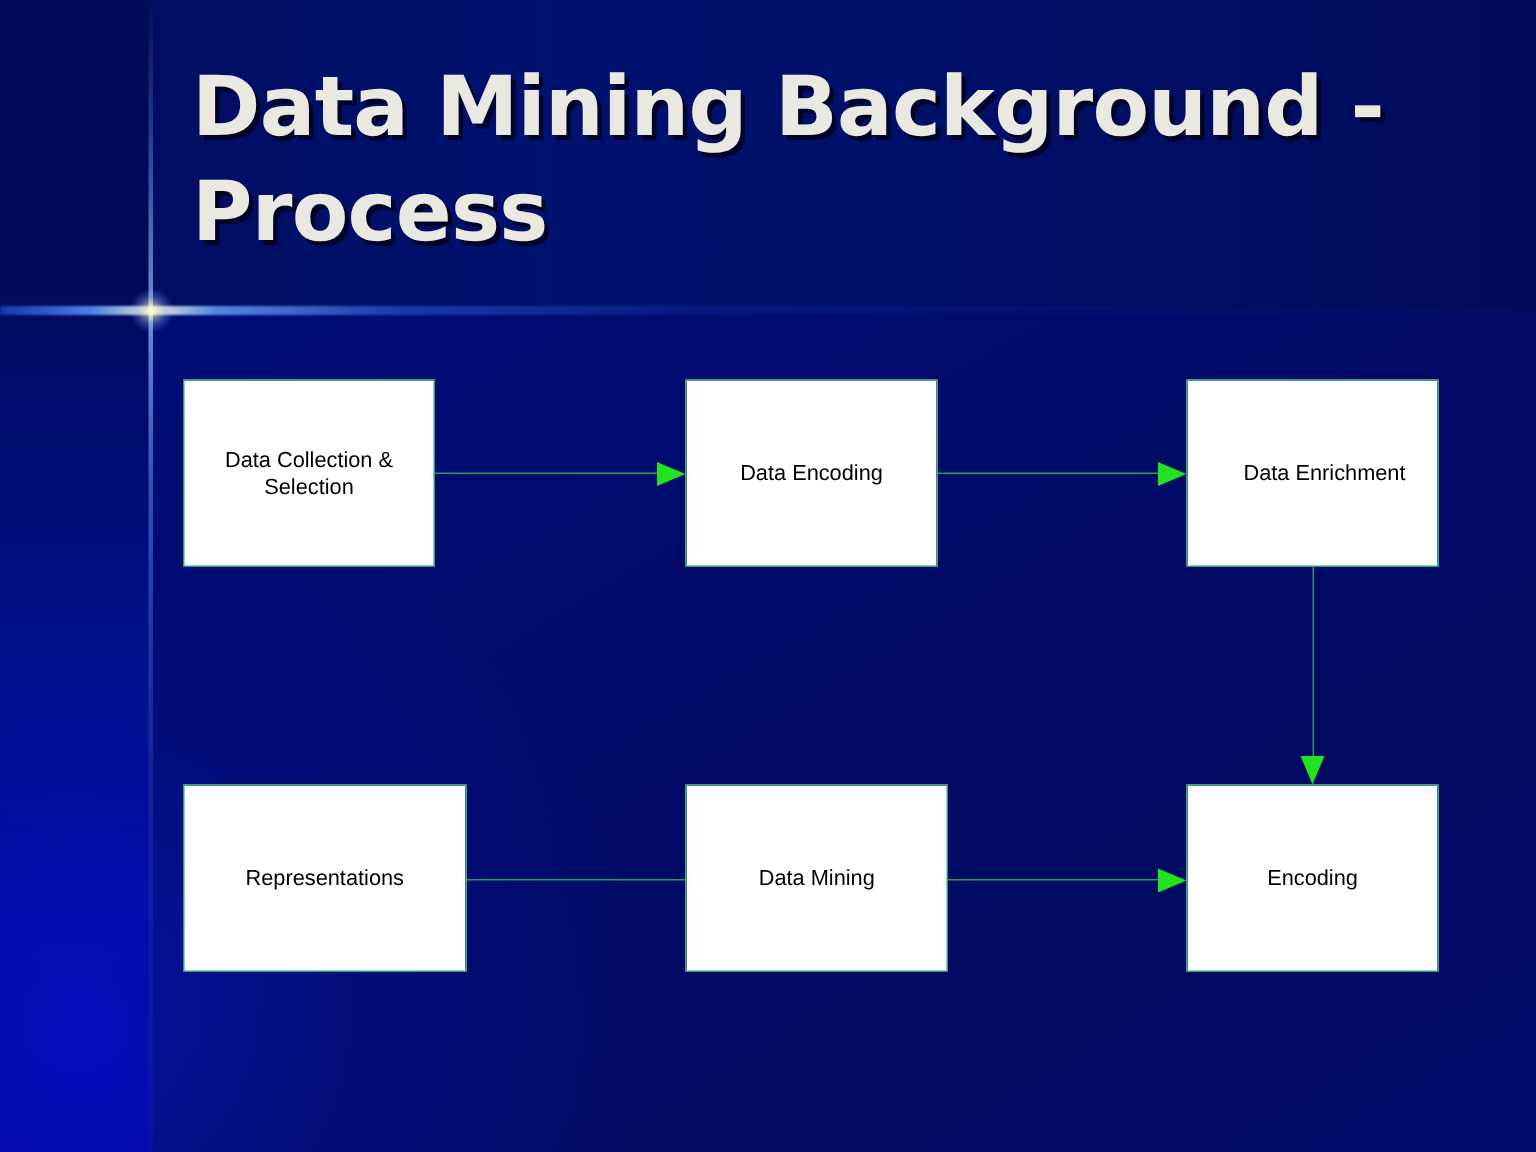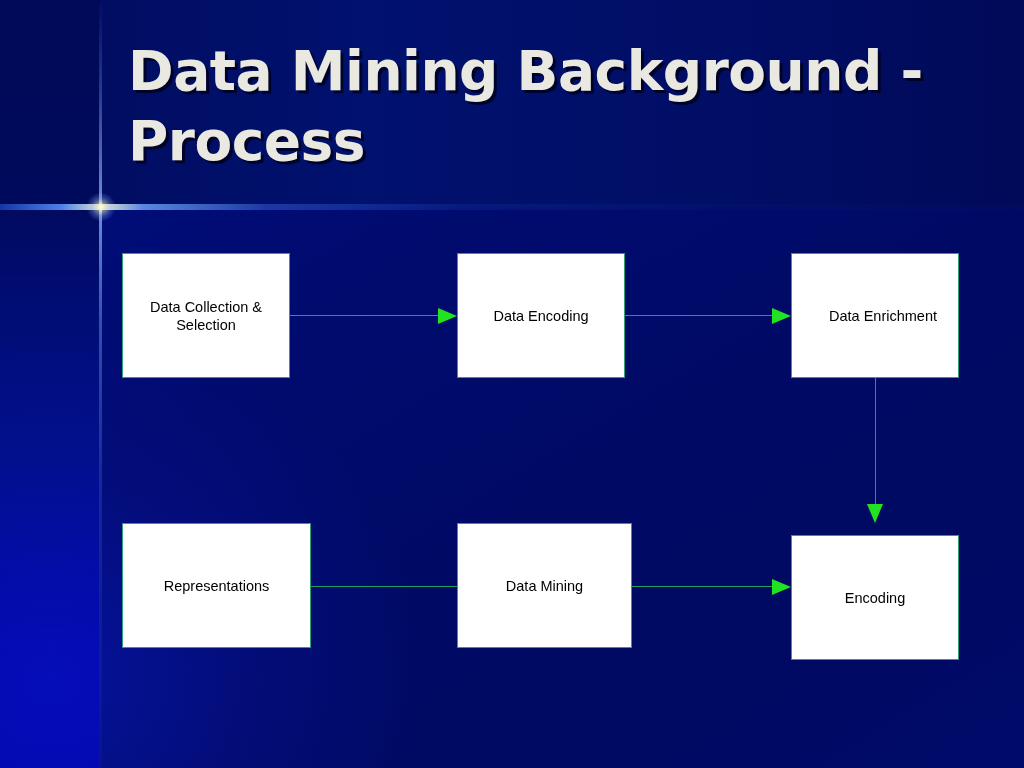--- a/index.html
+++ b/index.html
@@ -217,16 +217,16 @@
 Selection</div>
 
     <div class="node" style="left:457px; top:253px; width:168px; height:125px;">Data Encoding</div>
 
     <div class="node" style="left:791px; top:253px; width:168px; height:125px;padding-left:16px;">Data Enrichment</div>
 
     <div class="node" style="left:122px; top:523px; width:189px; height:125px;">Representations</div>
 
     <div class="node" style="left:457px; top:523px; width:175px; height:125px;">Data Mining</div>
 
-    <div class="node" style="left:791px; top:523px; width:168px; height:125px;margin-top:12px;">Encoding</div>
+    <div class="node" style="left:791px; top:523px; width:168px; height:125px;">Encoding</div>
 
   </div>
 </div>
 
 </body></html>

